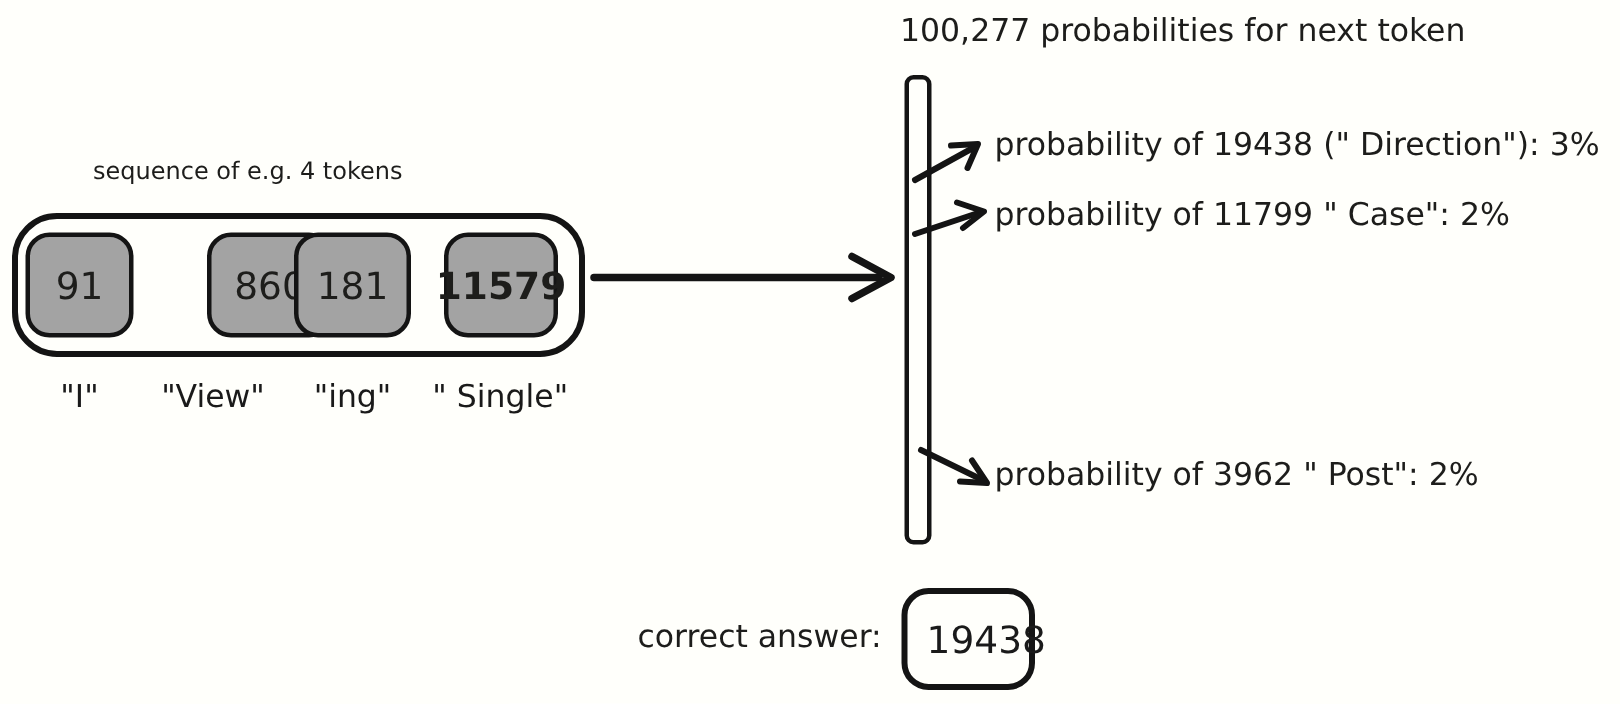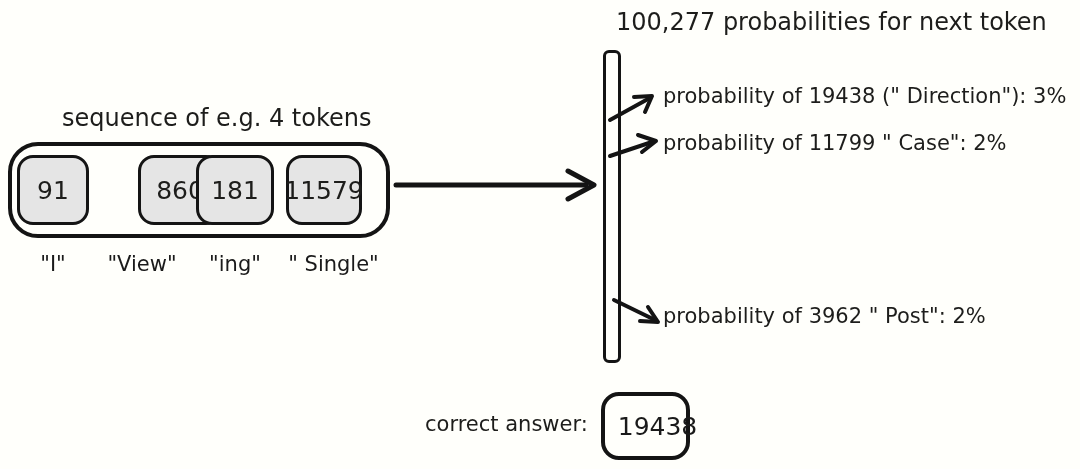--- a/index.html
+++ b/index.html
@@ -21,40 +21,40 @@
     white-space: pre;
     line-height: 1;
     color: #1d1d1b;
     font-weight: 400;
   }
 
   
   #seq-caption {
     left: 62px;
     top: 106px;
-    font-size: 24px;
+    font-size: 16px;
   }
   #seq-container {
     position: absolute;
     left: 8px;
     top: 142px;
     width: 382px;
     height: 96px;
     border: 4px solid #141414;
     border-radius: 30px;
     background: #fffffb;
     box-sizing: border-box;
   }
   .token-box {
     position: absolute;
     top: 155px;
     height: 70px;
     border: 3px solid #141414;
     border-radius: 16px;
-    background: #e5e5e5;
+    background: #a3a3a3;
     box-sizing: border-box;
     display: flex;
     align-items: center;
     justify-content: center;
   }
   .token-box span {
     font-size: 25px;
     line-height: 1;
     color: #1d1d1b;
   }
@@ -76,23 +76,23 @@
   #nn-arrow {
     position: absolute;
     left: 390px;
     top: 160px;
     width: 215px;
     height: 50px;
   }
 
   
   #probs-title {
-    left: 616px;
+    left: 600px;
     top: 10px;
-    font-size: 24px;
+    font-size: 21px;
   }
   #prob-bar {
     position: absolute;
     left: 603px;
     top: 50px;
     width: 18px;
     height: 313px;
     border: 3px solid #141414;
     border-radius: 6px;
     background: #fffffb;
@@ -152,21 +152,21 @@
 
   <div class="token-box" id="token-box-0" style="left:17px; width:72px;">
     <span>91</span>
   </div>
   <div class="token-box" id="token-box-1" style="left:100px; width:84px;margin-left:38px;">
     <span>860</span>
   </div>
   <div class="token-box" id="token-box-2" style="left:196px; width:78px;">
     <span>181</span>
   </div>
-  <div class="token-box" id="token-box-3" style="left:286px; width:76px;">
+  <div class="token-box" id="token-box-3" style="left:296px; width:76px;font-weight:bold;">
     <span>11579</span>
   </div>
 
   <div class="token-label" style="left:17px; width:72px;">"I"</div>
   <div class="token-label" style="left:100px; width:84px;">"View"</div>
   <div class="token-label" style="left:196px; width:78px;">"ing"</div>
   <div class="token-label" style="left:286px; width:95px;">" Single"</div>
 
 
   <svg id="nn-arrow" viewBox="0 0 215 50">

